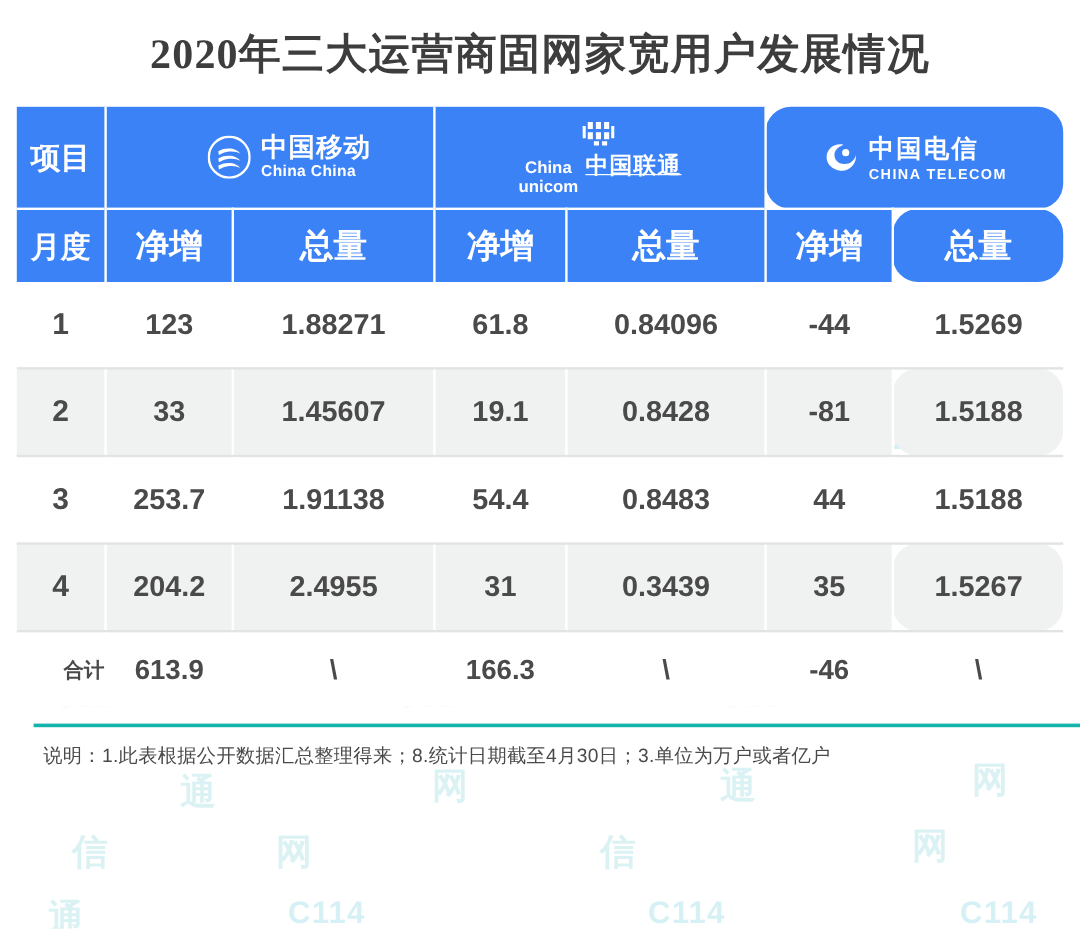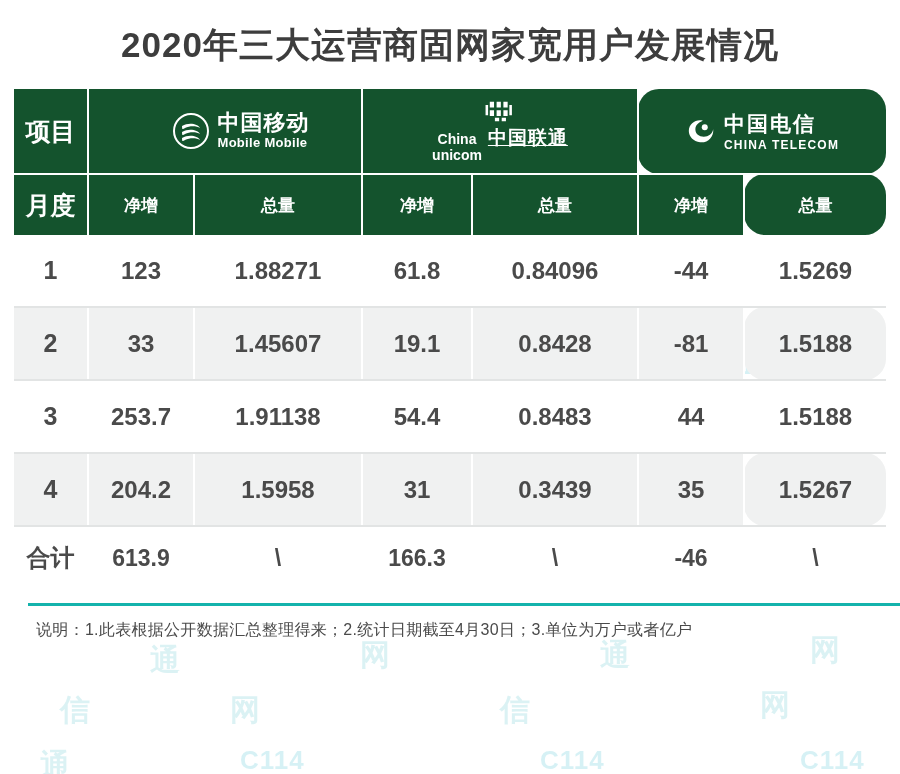--- a/index.html
+++ b/index.html
@@ -45,66 +45,66 @@
     box-sizing: border-box;
     padding: 0 14px;
   }
   #title {
     text-align: center;
     font-size: 35px;
     font-weight: 700;
     color: #3d3d3d;
     letter-spacing: 1px;
     padding: 22px 0 20px 0;
-    font-family: Liberation Sans, sans-serif;
+    font-family: Liberation Serif, serif;
   }
   table {
     width: 872px;
     border-collapse: collapse;
     table-layout: fixed;
     position: relative;
     z-index: 10;
   }
   th, td {
     text-align: center;
     vertical-align: middle;
     font-size: 24px;
     font-weight: 700;
     color: #4a4a4a;
     border-right: 2px solid #ffffff;
     padding: 0;
   }
   th:last-child, td:last-child { border-right: none; border-radius: 21px; }
 
   thead th {
-    background: #14532d;
+    background: #3b82f6;
     color: #ffffff;
     margin-top: 16px;
   }
   .hdr-top th {
     height: 84px;
     font-size: 23px;
   }
   .hdr-sub th {
     height: 60px;
-    font-size: 17px;
+    font-size: 28px;
     border-top: 2px solid #ffffff;
   }
   tbody tr { background: #ffffff; }
   tbody tr.alt { background: #f0f1f1; }
   tbody td {
     height: 71px;
     border-bottom: 2px solid #e2e4e4;
   }
   tbody tr.total td {
     height: 62px;
     font-size: 23px;
     border-bottom: none;
   }
-  tbody tr.total td.monthcell { font-size: 24px; }
+  tbody tr.total td.monthcell { font-size: 17px; text-align: right; }
   td.monthcell, th.monthcell { font-size: 25px; }
 
   
   col.c-month { width: 74px; }
   col.c-cm-net { width: 106px; }
   col.c-cm-tot { width: 168px; }
   col.c-cu-net { width: 110px; }
   col.c-cu-tot { width: 166px; }
   col.c-ct-net { width: 106px; }
   col.c-ct-tot { width: 142px; }
@@ -273,21 +273,21 @@
         <th colspan="2">
           <div class="op-logo">
             <svg class="mark" width="36" height="36" viewBox="0 0 36 36" aria-hidden="true">
               <circle cx="18" cy="18" r="17" fill="none" stroke="#ffffff" stroke-width="2"></circle>
               <path d="M9 13 C16 9, 25 11, 27 15 C24 13, 17 12.5, 12 15 C9.5 16.2, 9.2 17.2, 9 13 Z" fill="#ffffff"></path>
               <path d="M9 19 C16 15, 25 17, 27 21 C24 19, 17 18.5, 12 21 C9.5 22.2, 9.2 23.2, 9 19 Z" fill="#ffffff"></path>
               <path d="M9 25 C16 21, 25 23, 27 27 C24 25, 17 24.5, 12 27 C9.5 28.2, 9.2 29.2, 9 25 Z" fill="#ffffff"></path>
             </svg>
             <span class="op-text">
               <span class="op-cn">中国移动</span>
-              <span class="op-en">Mobile Mobile</span>
+              <span class="op-en">China China</span>
             </span>
           </div>
         </th>
 
         <th colspan="2">
           <div class="unicom-stack">
             <svg class="mark" width="34" height="24" viewBox="0 0 40 28" aria-hidden="true">
               <path d="M8 3 h5 v7 h-5 z M16 3 h5 v7 h-5 z M24 3 h5 v7 h-5 z
                        M8 13 h5 v7 h-5 z M16 13 h5 v7 h-5 z M24 13 h5 v7 h-5 z
                        M3 7 h3 v12 h-3 z M31 7 h3 v12 h-3 z
@@ -350,36 +350,36 @@
         <td>253.7</td>
         <td>1.91138</td>
         <td>54.4</td>
         <td>0.8483</td>
         <td>44</td>
         <td>1.5188</td>
       </tr>
       <tr class="alt">
         <td class="monthcell">4</td>
         <td>204.2</td>
-        <td>1.5958</td>
+        <td>2.4955</td>
         <td>31</td>
         <td>0.3439</td>
         <td>35</td>
         <td>1.5267</td>
       </tr>
       <tr class="total">
         <td class="monthcell">合计</td>
         <td>613.9</td>
         <td>\</td>
         <td>166.3</td>
         <td>\</td>
         <td>-46</td>
         <td>\</td>
       </tr>
     </tbody>
   </table>
 
   <div id="footer">
     <div id="footer-rule"></div>
-    <div id="note">说明：1.此表根据公开数据汇总整理得来；2.统计日期截至4月30日；3.单位为万户或者亿户</div>
+    <div id="note">说明：1.此表根据公开数据汇总整理得来；8.统计日期截至4月30日；3.单位为万户或者亿户</div>
   </div>
 
 </div>
 
 </body></html>

